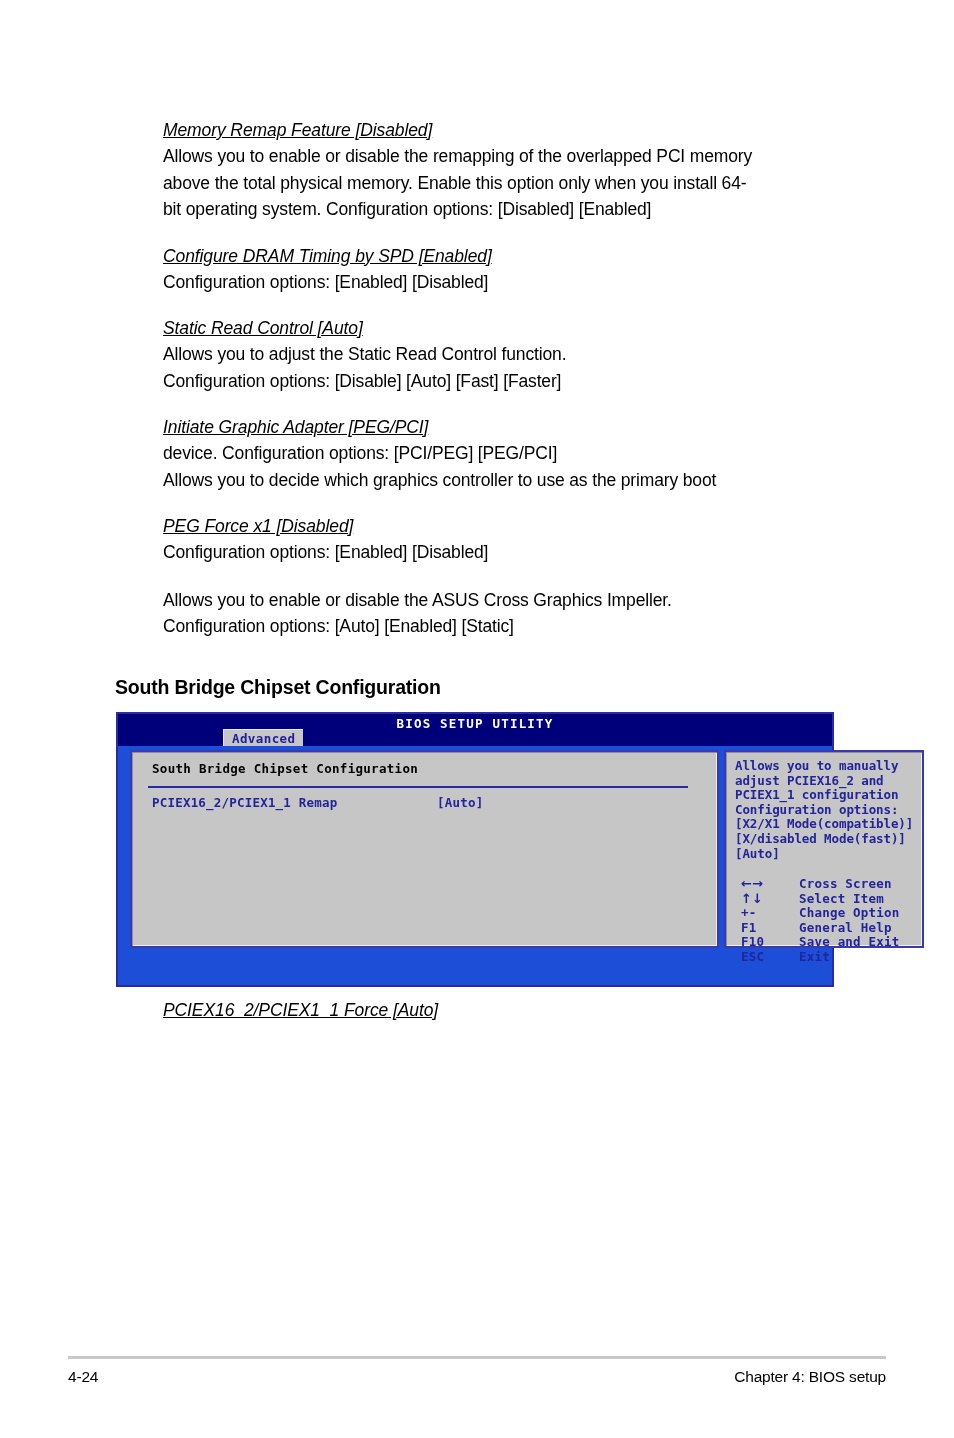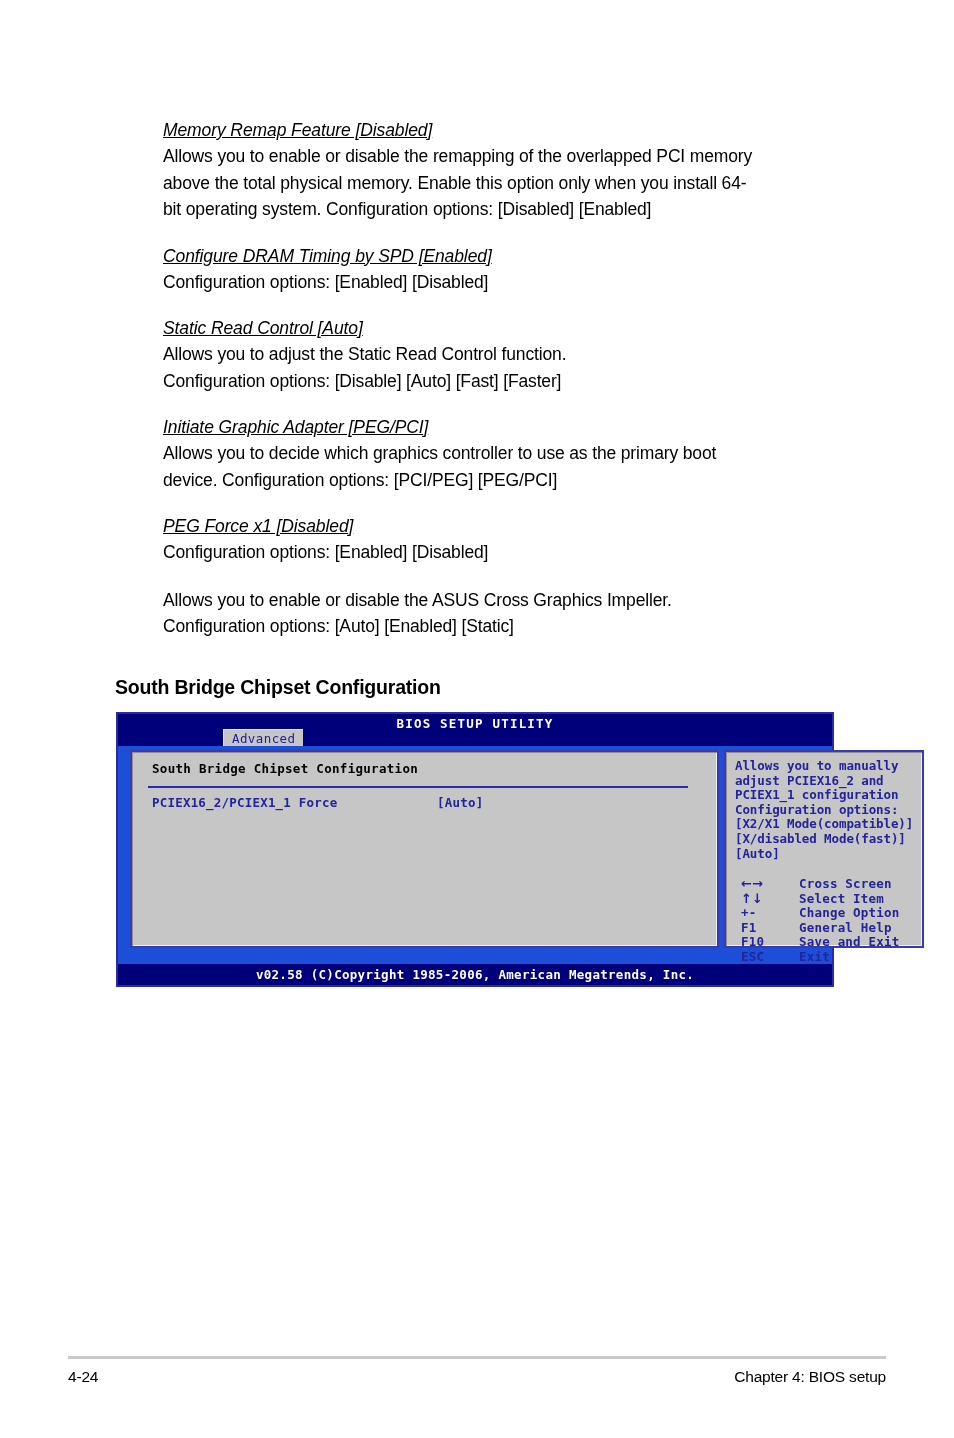--- a/index.html
+++ b/index.html
@@ -94,21 +94,21 @@
 
   .bios-tab {
     position: absolute;
     left: 105px;
     top: 15px;
     height: 17px;
     padding: 0 8px 0 8px;
     background: #c6c6c6;
     color: #20209a;
     font-size: 12.5px;
-    font-weight: normal;
+    font-weight: bold;
     line-height: 17px;
     letter-spacing: 0.4px;
     border-top: 1px solid #e8e8e8;
     border-left: 1px solid #e8e8e8;
     box-sizing: border-box;
   }
 
   .panel {
     position: absolute;
     background: #c6c6c6;
@@ -303,22 +303,22 @@
       <div class="sect-title">Static Read Control [Auto]</div>
       <div class="sect-body">
         <span class="ln">Allows you to adjust the Static Read Control function.</span>
         <span class="ln">Configuration options: [Disable] [Auto] [Fast] [Faster]</span>
       </div>
     </div>
 
     <div class="sect">
       <div class="sect-title">Initiate Graphic Adapter [PEG/PCI]</div>
       <div class="sect-body">
+        <span class="ln">device. Configuration options: [PCI/PEG] [PEG/PCI]</span>
         <span class="ln">Allows you to decide which graphics controller to use as the primary boot</span>
-        <span class="ln">device. Configuration options: [PCI/PEG] [PEG/PCI]</span>
       </div>
     </div>
 
     <div class="sect">
       <div class="sect-title">PEG Force x1 [Disabled]</div>
       <div class="sect-body">
         <span class="ln">Configuration options: [Enabled] [Disabled]</span>
       </div>
     </div>
 
@@ -336,21 +336,21 @@
   <div class="bios">
 
     <div class="bios-topband"></div>
     <div class="bios-title">BIOS SETUP UTILITY</div>
     <div class="bios-tab">Advanced</div>
 
     <div class="panel panel-main">
       <div class="panel-title">South Bridge Chipset Configuration</div>
       <div class="panel-rule"></div>
       <div class="item-row">
-        <span class="item-label">PCIEX16_2/PCIEX1_1 Force</span>
+        <span class="item-label">PCIEX16_2/PCIEX1_1 Remap</span>
         <span class="item-value">[Auto]</span>
       </div>
     </div>
 
     <div class="panel panel-help">
       <div class="help-text">
         <span class="ln">Allows you to manually</span>
         <span class="ln">adjust PCIEX16_2 and</span>
         <span class="ln">PCIEX1_1 configuration</span>
         <span class="ln">Configuration options:</span>
@@ -380,25 +380,25 @@
           <span class="legend-key">F10</span>
           <span class="legend-desc">Save and Exit</span>
         </div>
         <div class="legend-row">
           <span class="legend-key">ESC</span>
           <span class="legend-desc">Exit</span>
         </div>
       </div>
     </div>
 
-    <div class="bios-footer">v02.58 (C)Copyright 1985-2006, American Megatrends, Inc.</div>
   </div>
 
   <div class="prose-after">
     <div class="sect">
+      <div class="sect-title">PCIEX16_2/PCIEX1_1 Force [Auto]</div>
     </div>
   </div>
 
   <div class="footer-rule"></div>
   <div class="footer-left">4-24</div>
   <div class="footer-right">Chapter 4: BIOS setup</div>
 
 </div>
 
 </body></html>

